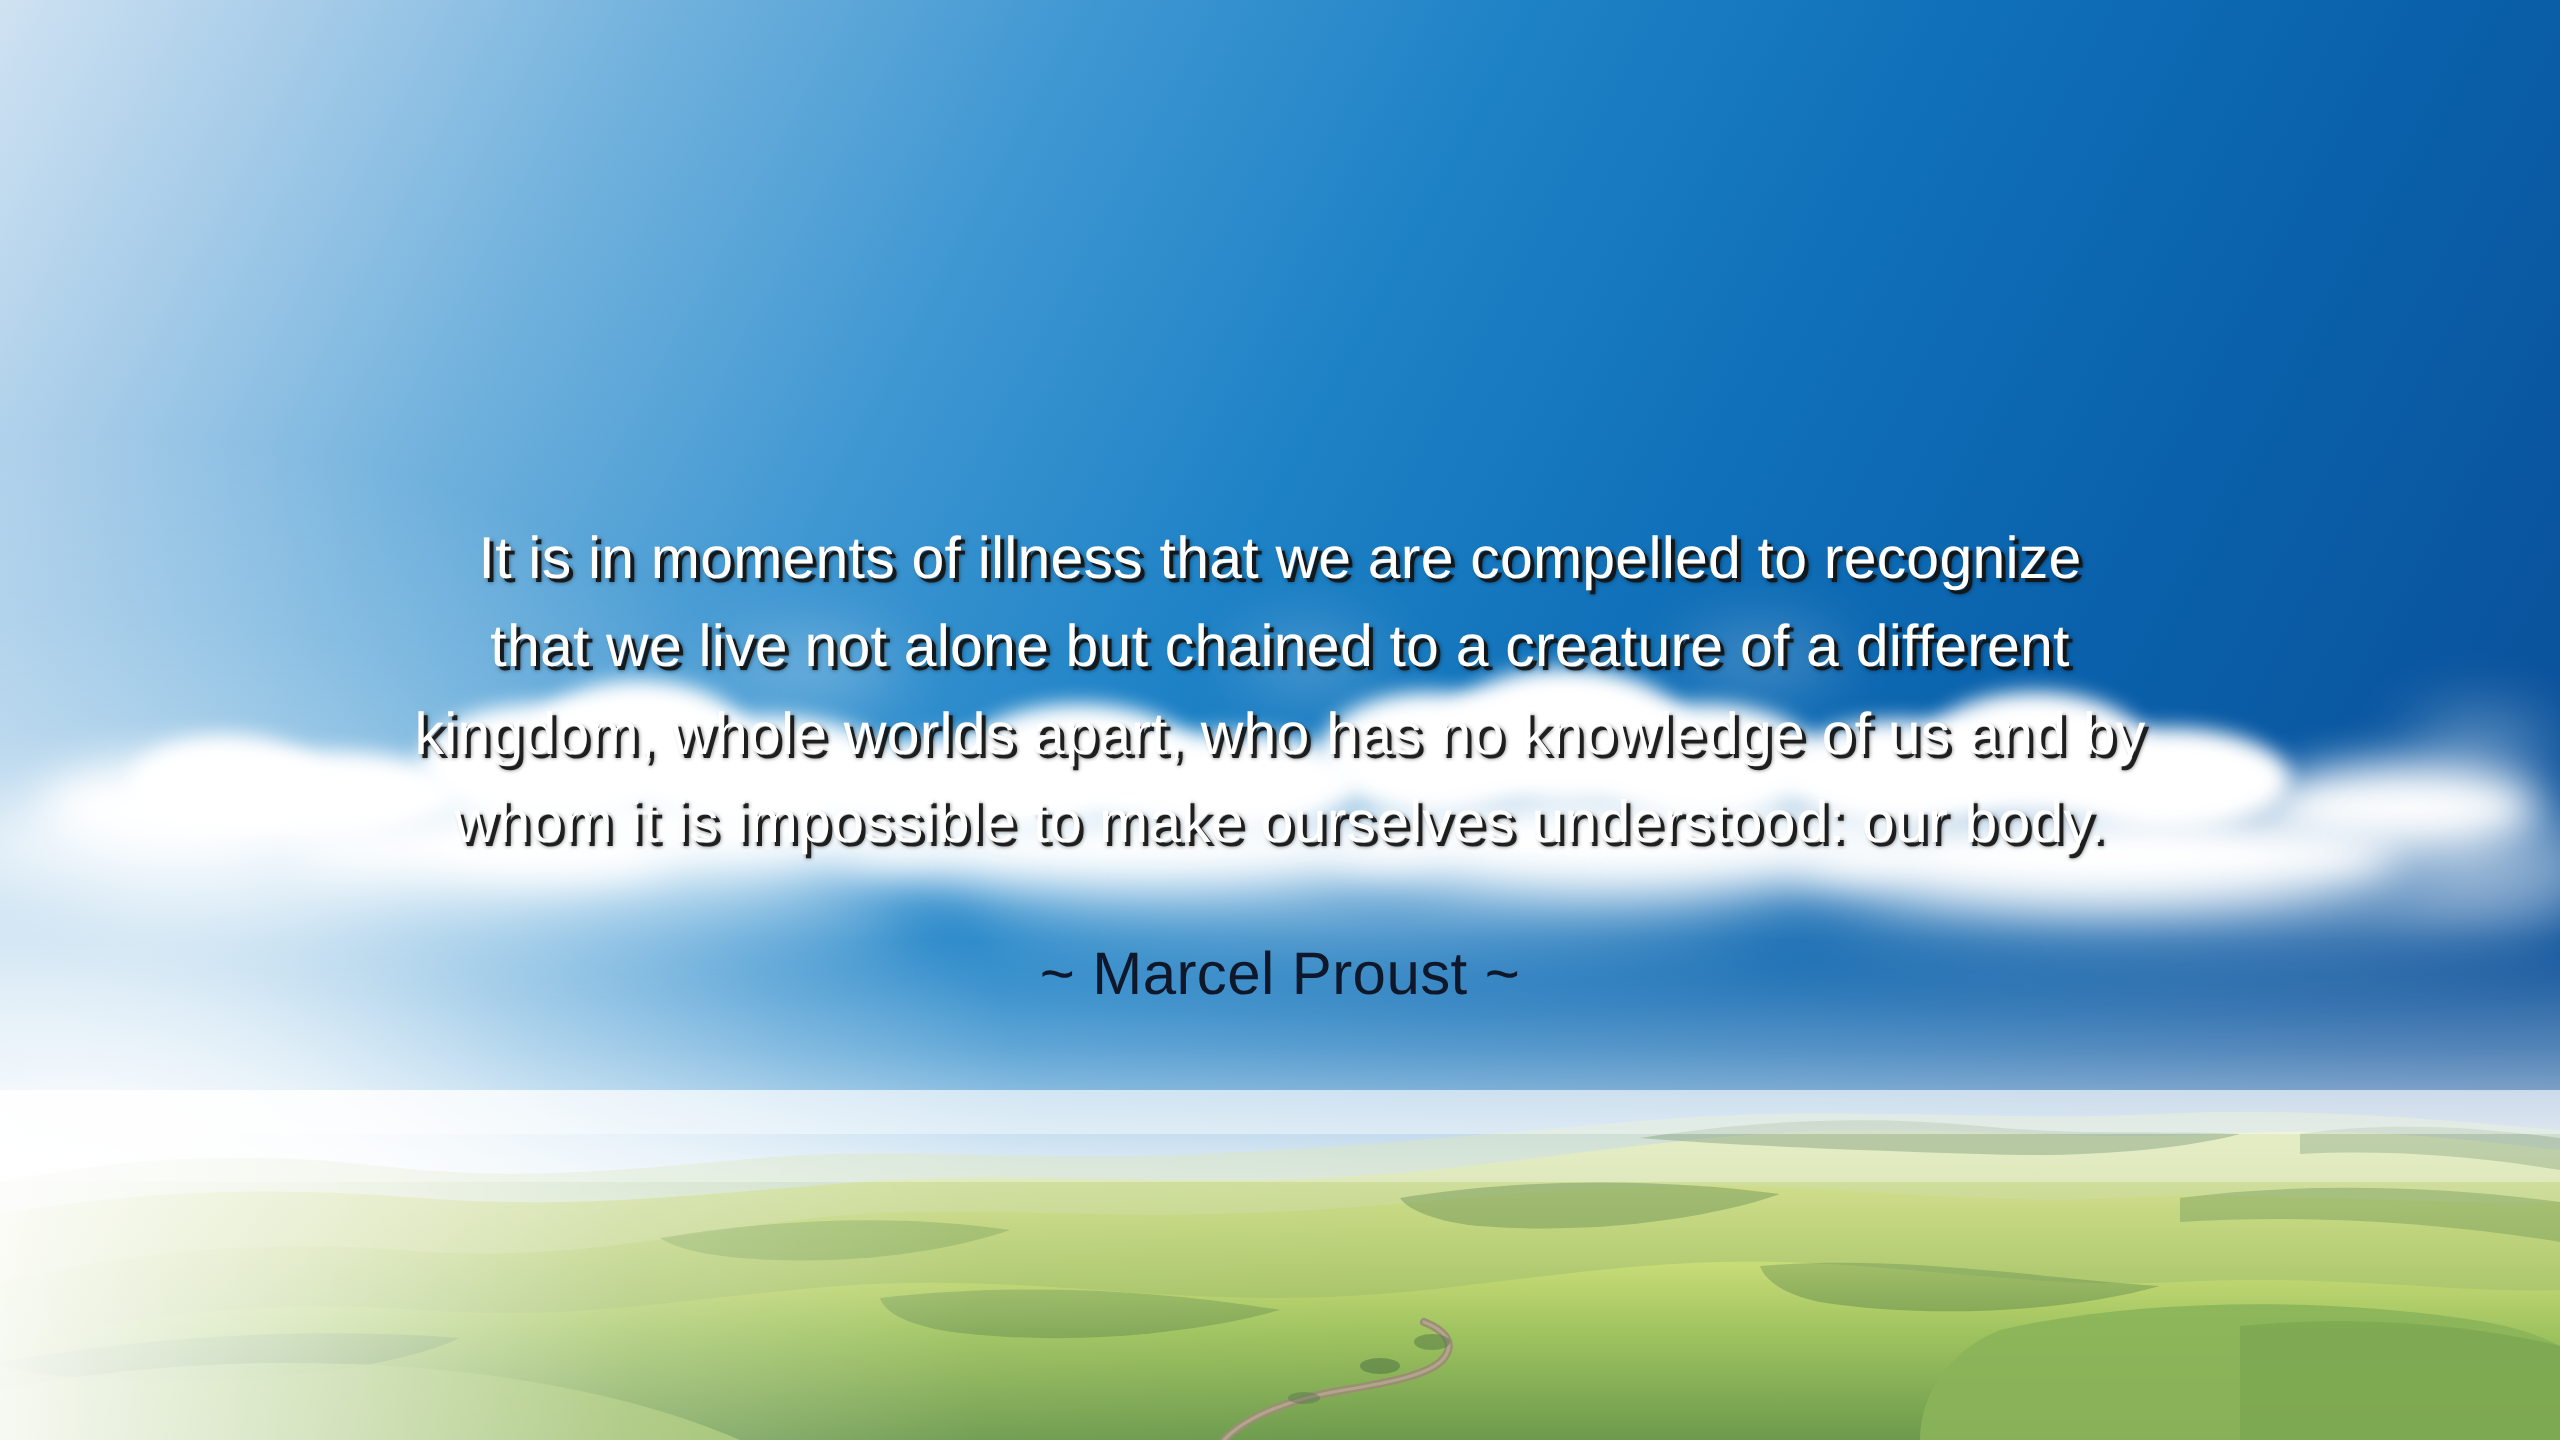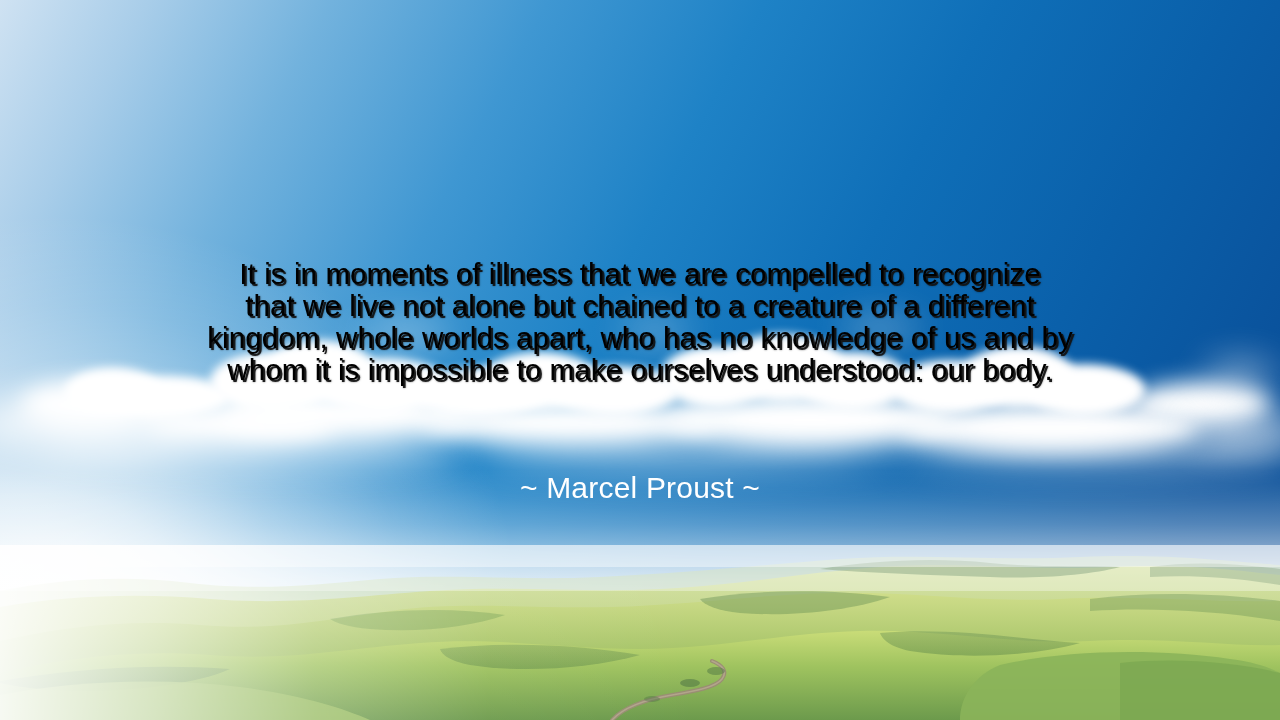--- a/index.html
+++ b/index.html
@@ -98,37 +98,37 @@
     position: absolute;
     left: 50%;
     transform: translateX(-50%);
     top: 258px;
     width: 1160px;
     text-align: center;
   }
   .quote {
     margin: 0;
     font-size: 29.5px;
-    line-height: 32px;
-    color: #000000;
+    line-height: 44px;
+    color: #ffffff;
     letter-spacing: 0.1px;
     text-shadow:
       2px 2px 0 rgba(20,20,20,0.92),
       2px 2px 2px rgba(0,0,0,0.55);
     white-space: pre-line;
     text-align: center;
   }
   .attribution {
     position: absolute;
     left: 0; right: 0;
     top: 470px;
     text-align: center;
     font-size: 30px;
     line-height: 36px;
-    color: #ffffff;
+    color: #0f172a;
     letter-spacing: 0.2px;
   }
 </style>
 </head>
 <body>
 
 <div id="stage">
 
   <div class="sky"></div>
   <div class="sky-haze-left"></div>

